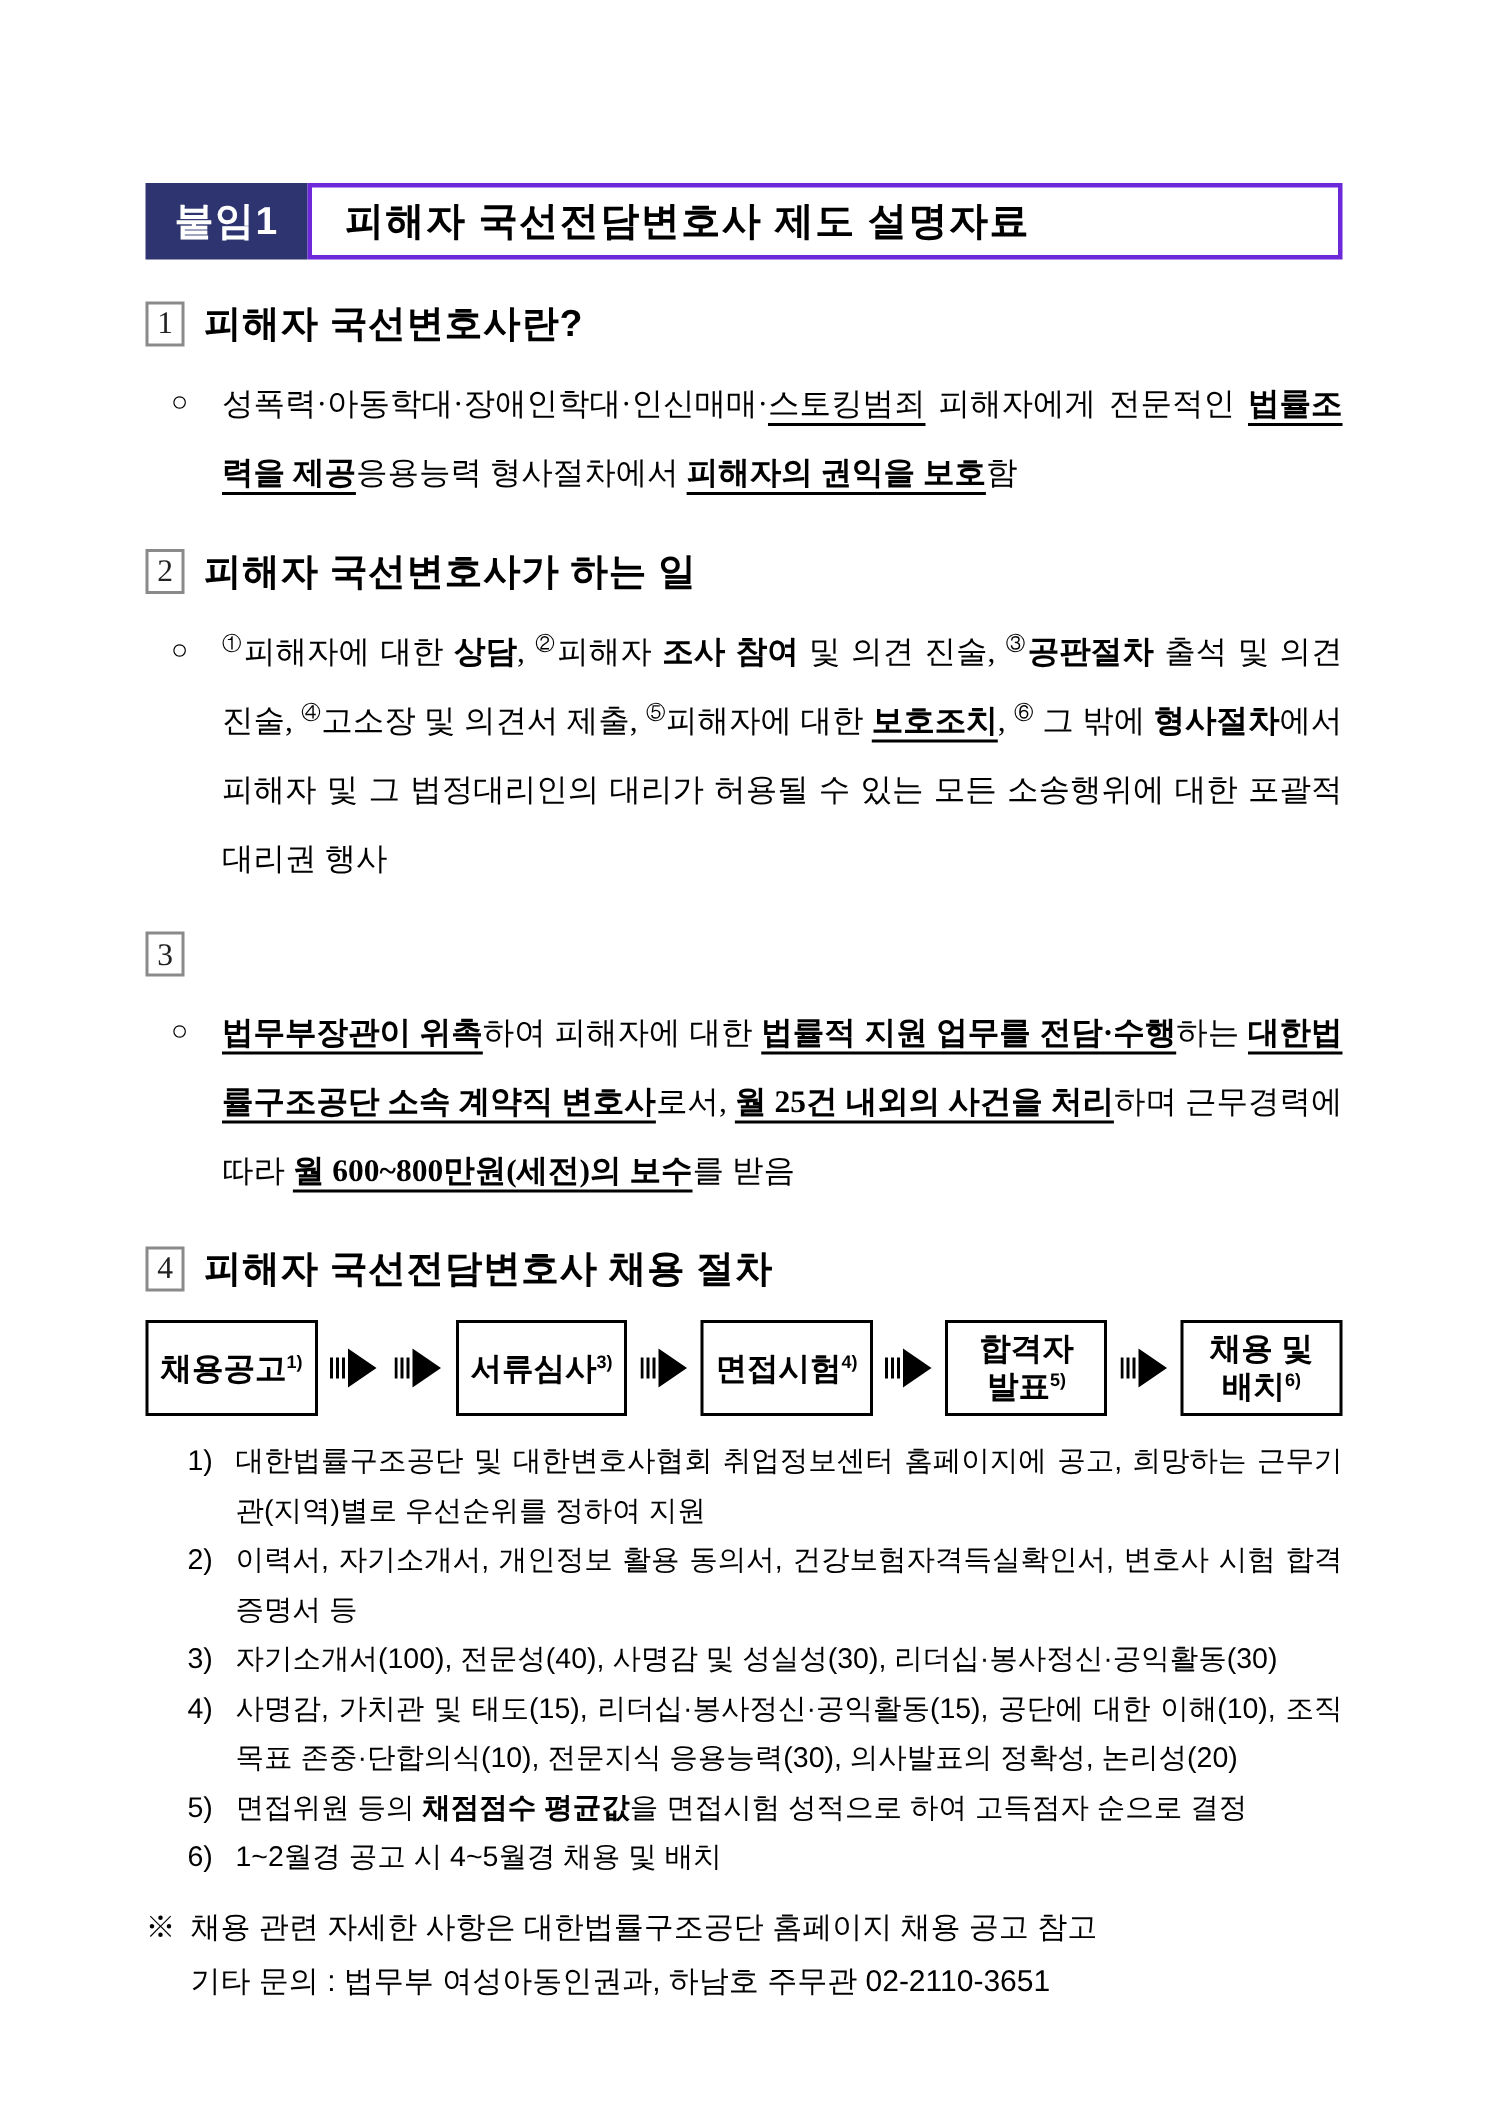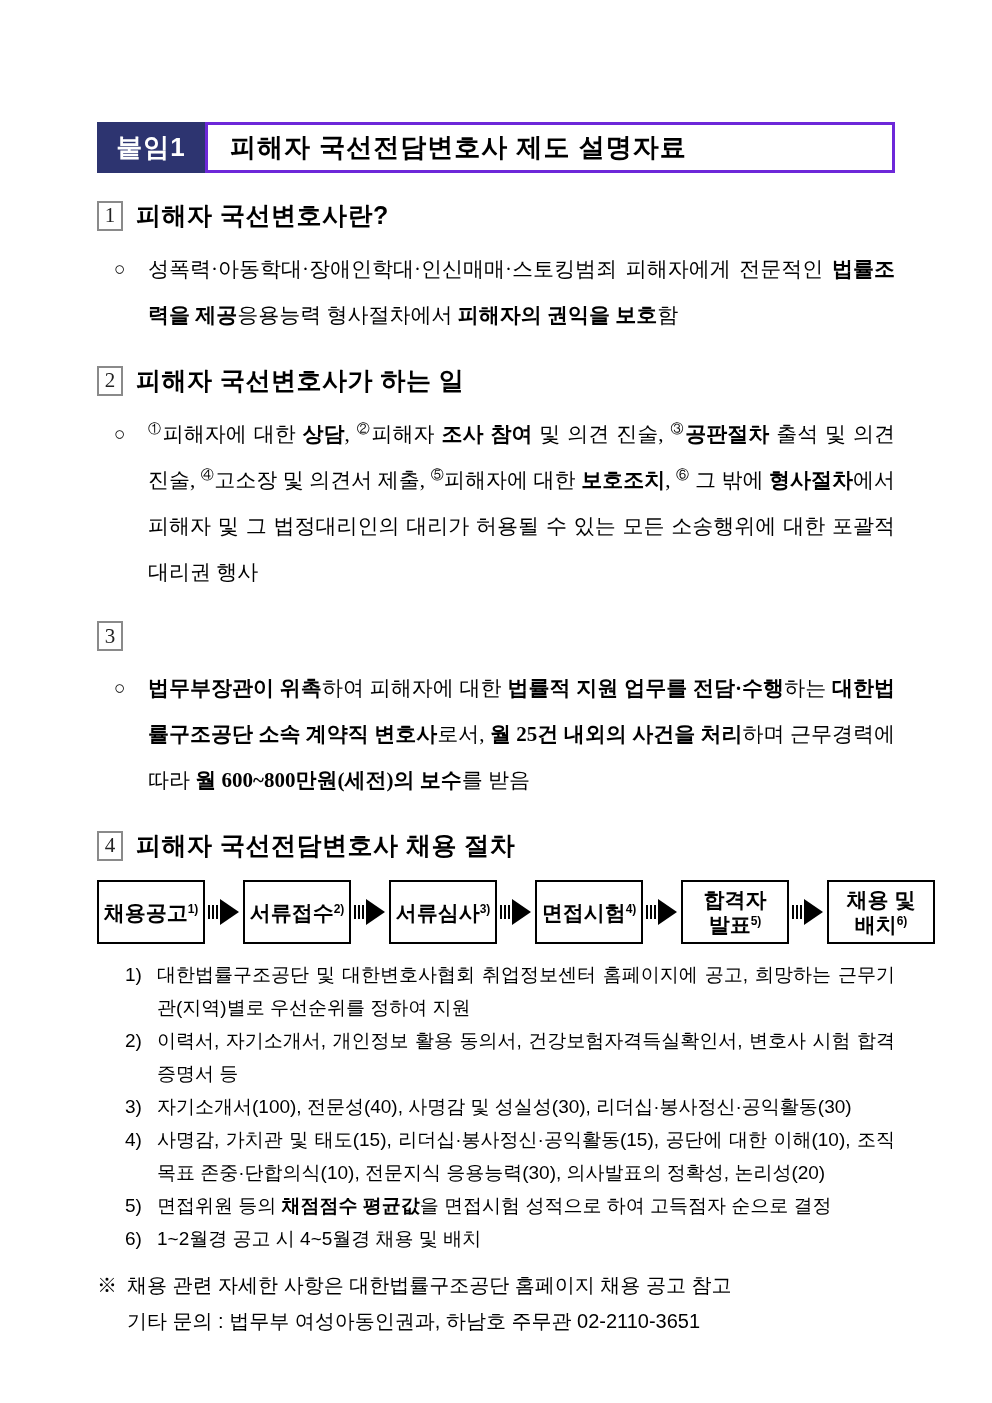--- a/index.html
+++ b/index.html
@@ -41,21 +41,21 @@
     letter-spacing:0.5px;
   }
   
   .bullet{display:flex;margin:0 0 8px 17px;}
   .bullet-marker{flex:0 0 34px;font-size:19px;line-height:46px;}
   .bullet-text{
     flex:1;font-size:21px;line-height:46px;text-align:justify;
     word-break:normal;
   }
   .bullet-text .b{font-weight:bold;}
-  .bullet-text .u{text-decoration-thickness:1.5px;text-underline-offset:6px;}
+  .bullet-text .u{text-decoration:underline;text-decoration-thickness:1.5px;text-underline-offset:6px;}
   .bullet-text sup{font-size:13px;line-height:0;vertical-align:8px;}
   
   .flow{display:flex;align-items:center;justify-content:space-between;margin:18px 0 14px 0;}
   .fbox{
     border:2px solid #000;height:64px;box-sizing:border-box;
     display:flex;flex-direction:column;align-items:center;justify-content:center;
     padding:0 8px;min-width:108px;
     font-family:"Liberation Sans", sans-serif;font-weight:bold;font-size:21px;
   }
   .fbox .fline{display:block;line-height:25px;white-space:nowrap;text-align:center;}
@@ -121,23 +121,20 @@
     <span class="farrow">
       <svg width="32" height="30" viewBox="0 0 32 30">
           <g fill="#000">
             <rect x="0" y="8" width="2" height="14"></rect>
             <rect x="4" y="8" width="2" height="14"></rect>
             <rect x="8" y="8" width="2" height="14"></rect>
             <polygon points="12,2 31,15 12,28"></polygon>
           </g>
         </svg>
     </span>
-    <div class="fbox">
-      <span class="fline"><span>서류접수</span><sup>2)</sup></span>
-    </div>
     <span class="farrow">
       <svg width="32" height="30" viewBox="0 0 32 30">
           <g fill="#000">
             <rect x="0" y="8" width="2" height="14"></rect>
             <rect x="4" y="8" width="2" height="14"></rect>
             <rect x="8" y="8" width="2" height="14"></rect>
             <polygon points="12,2 31,15 12,28"></polygon>
           </g>
         </svg>
     </span>

